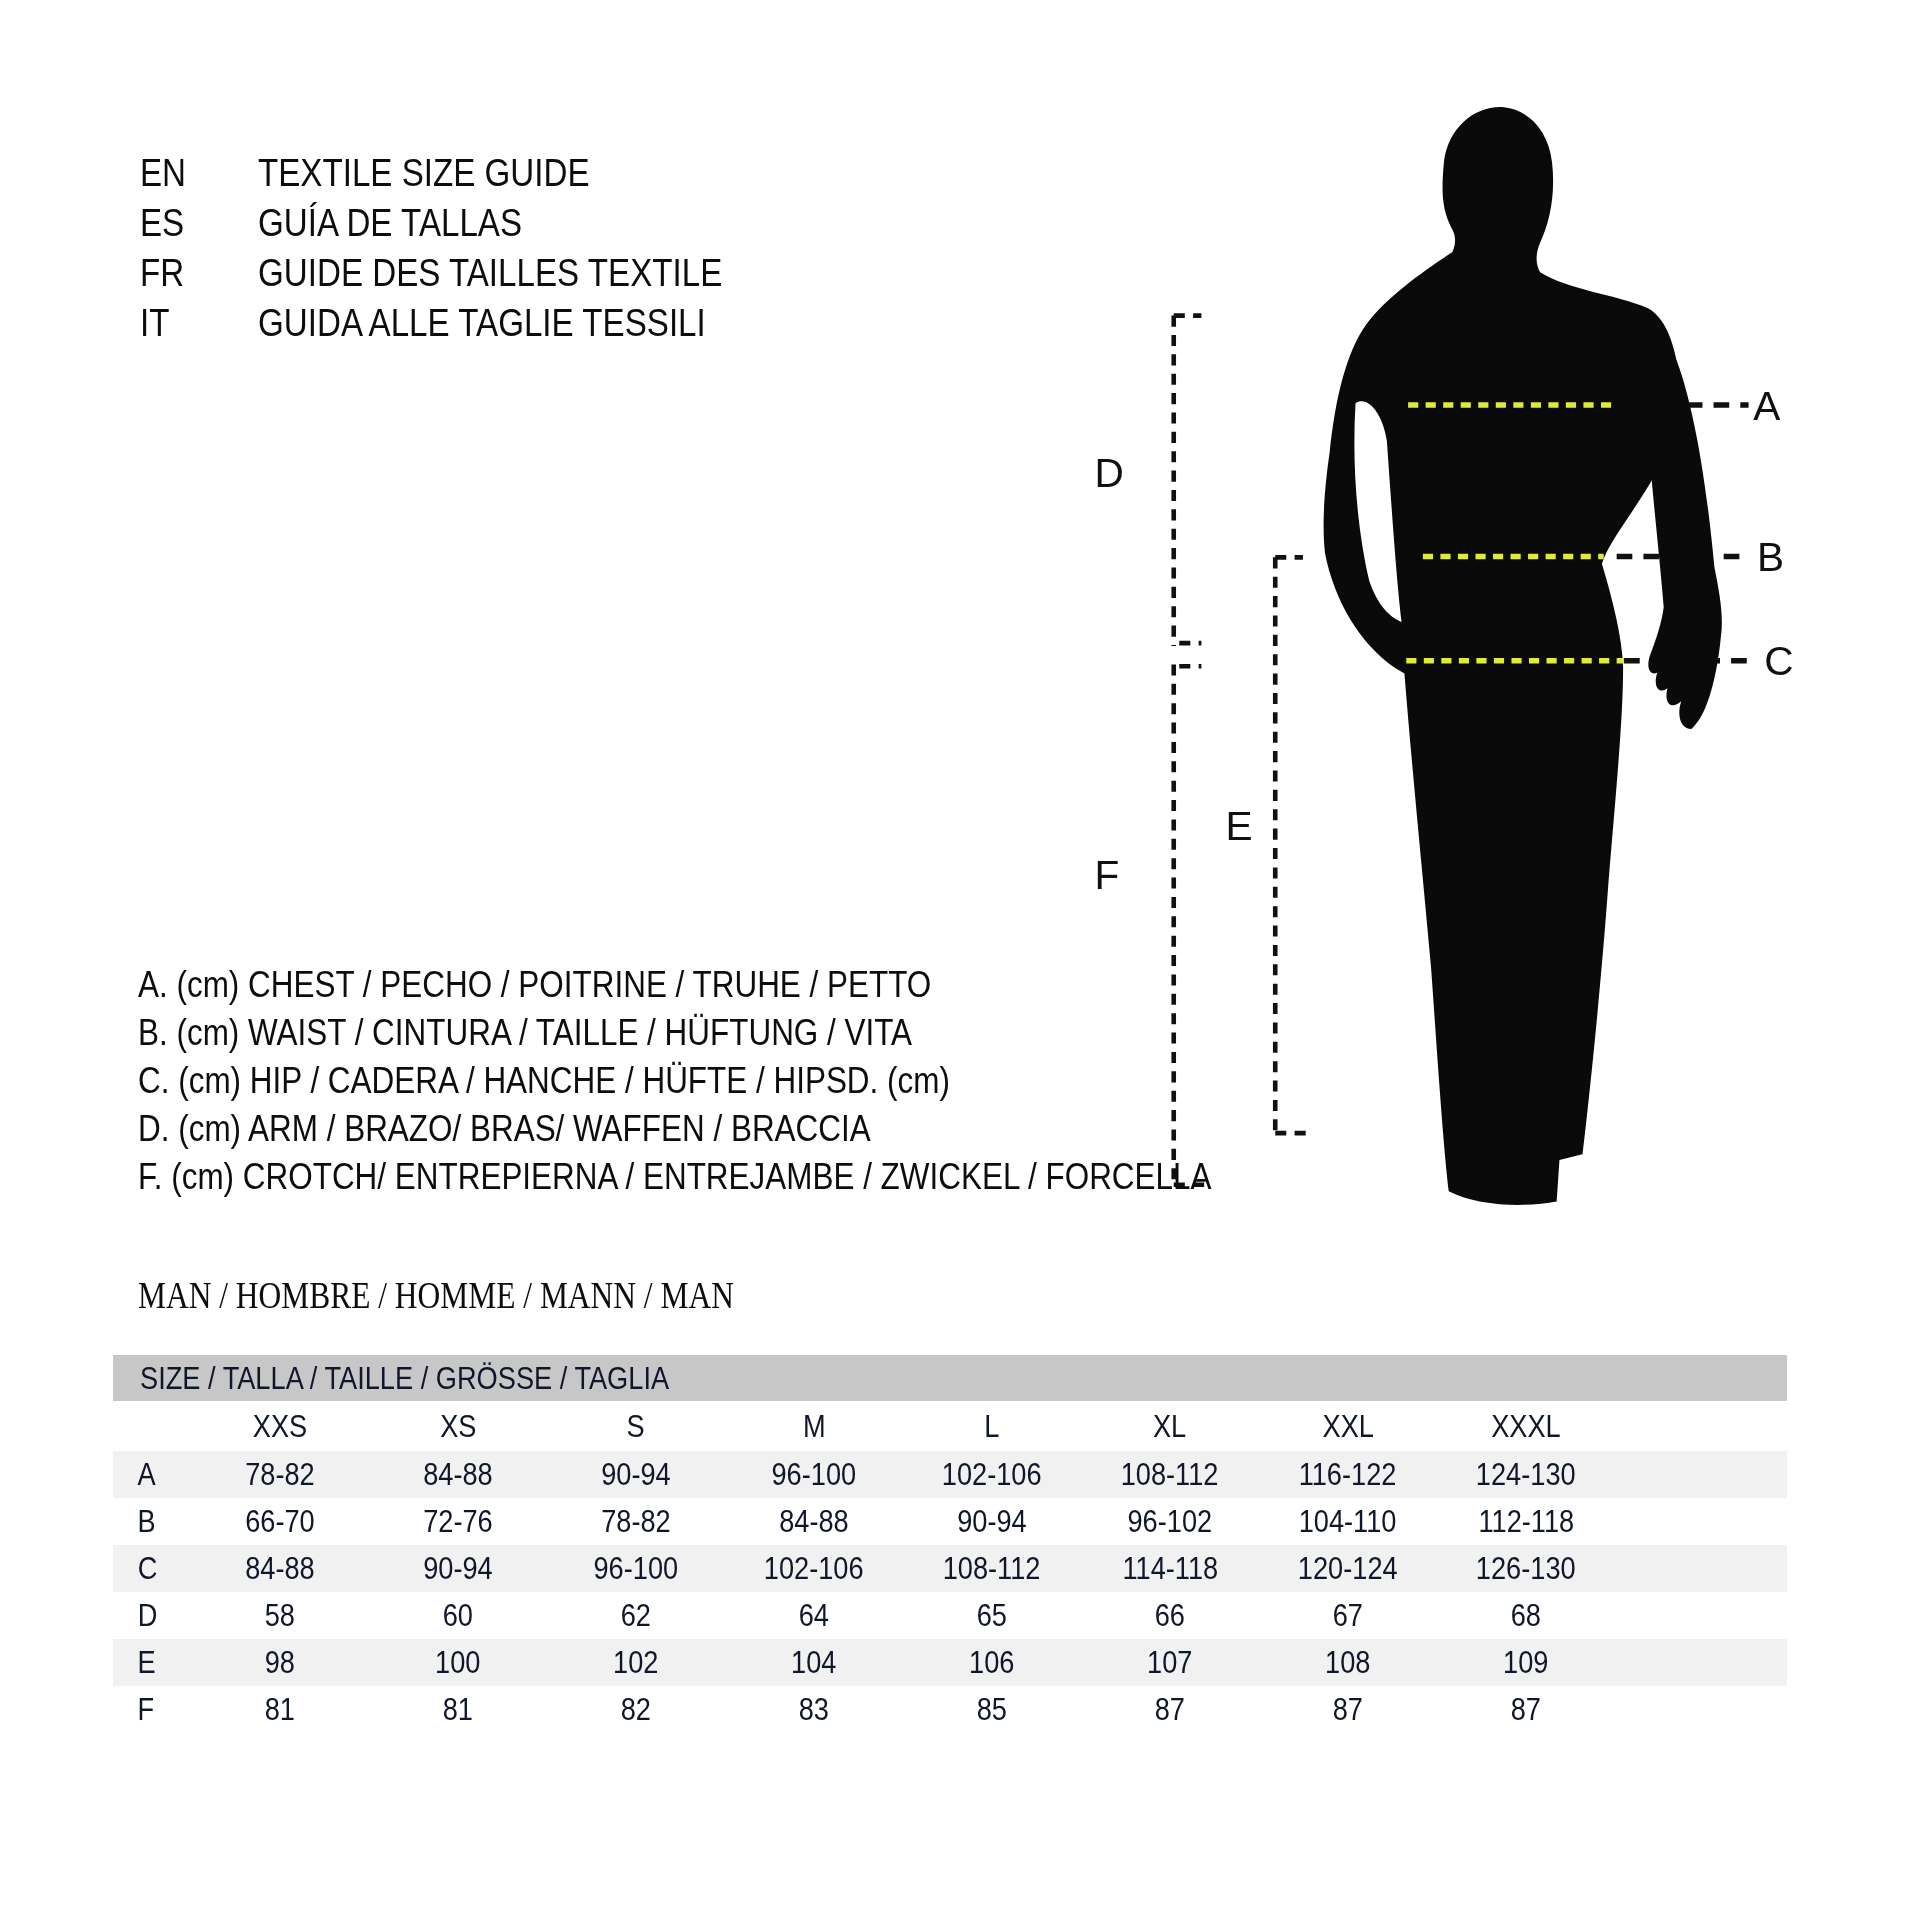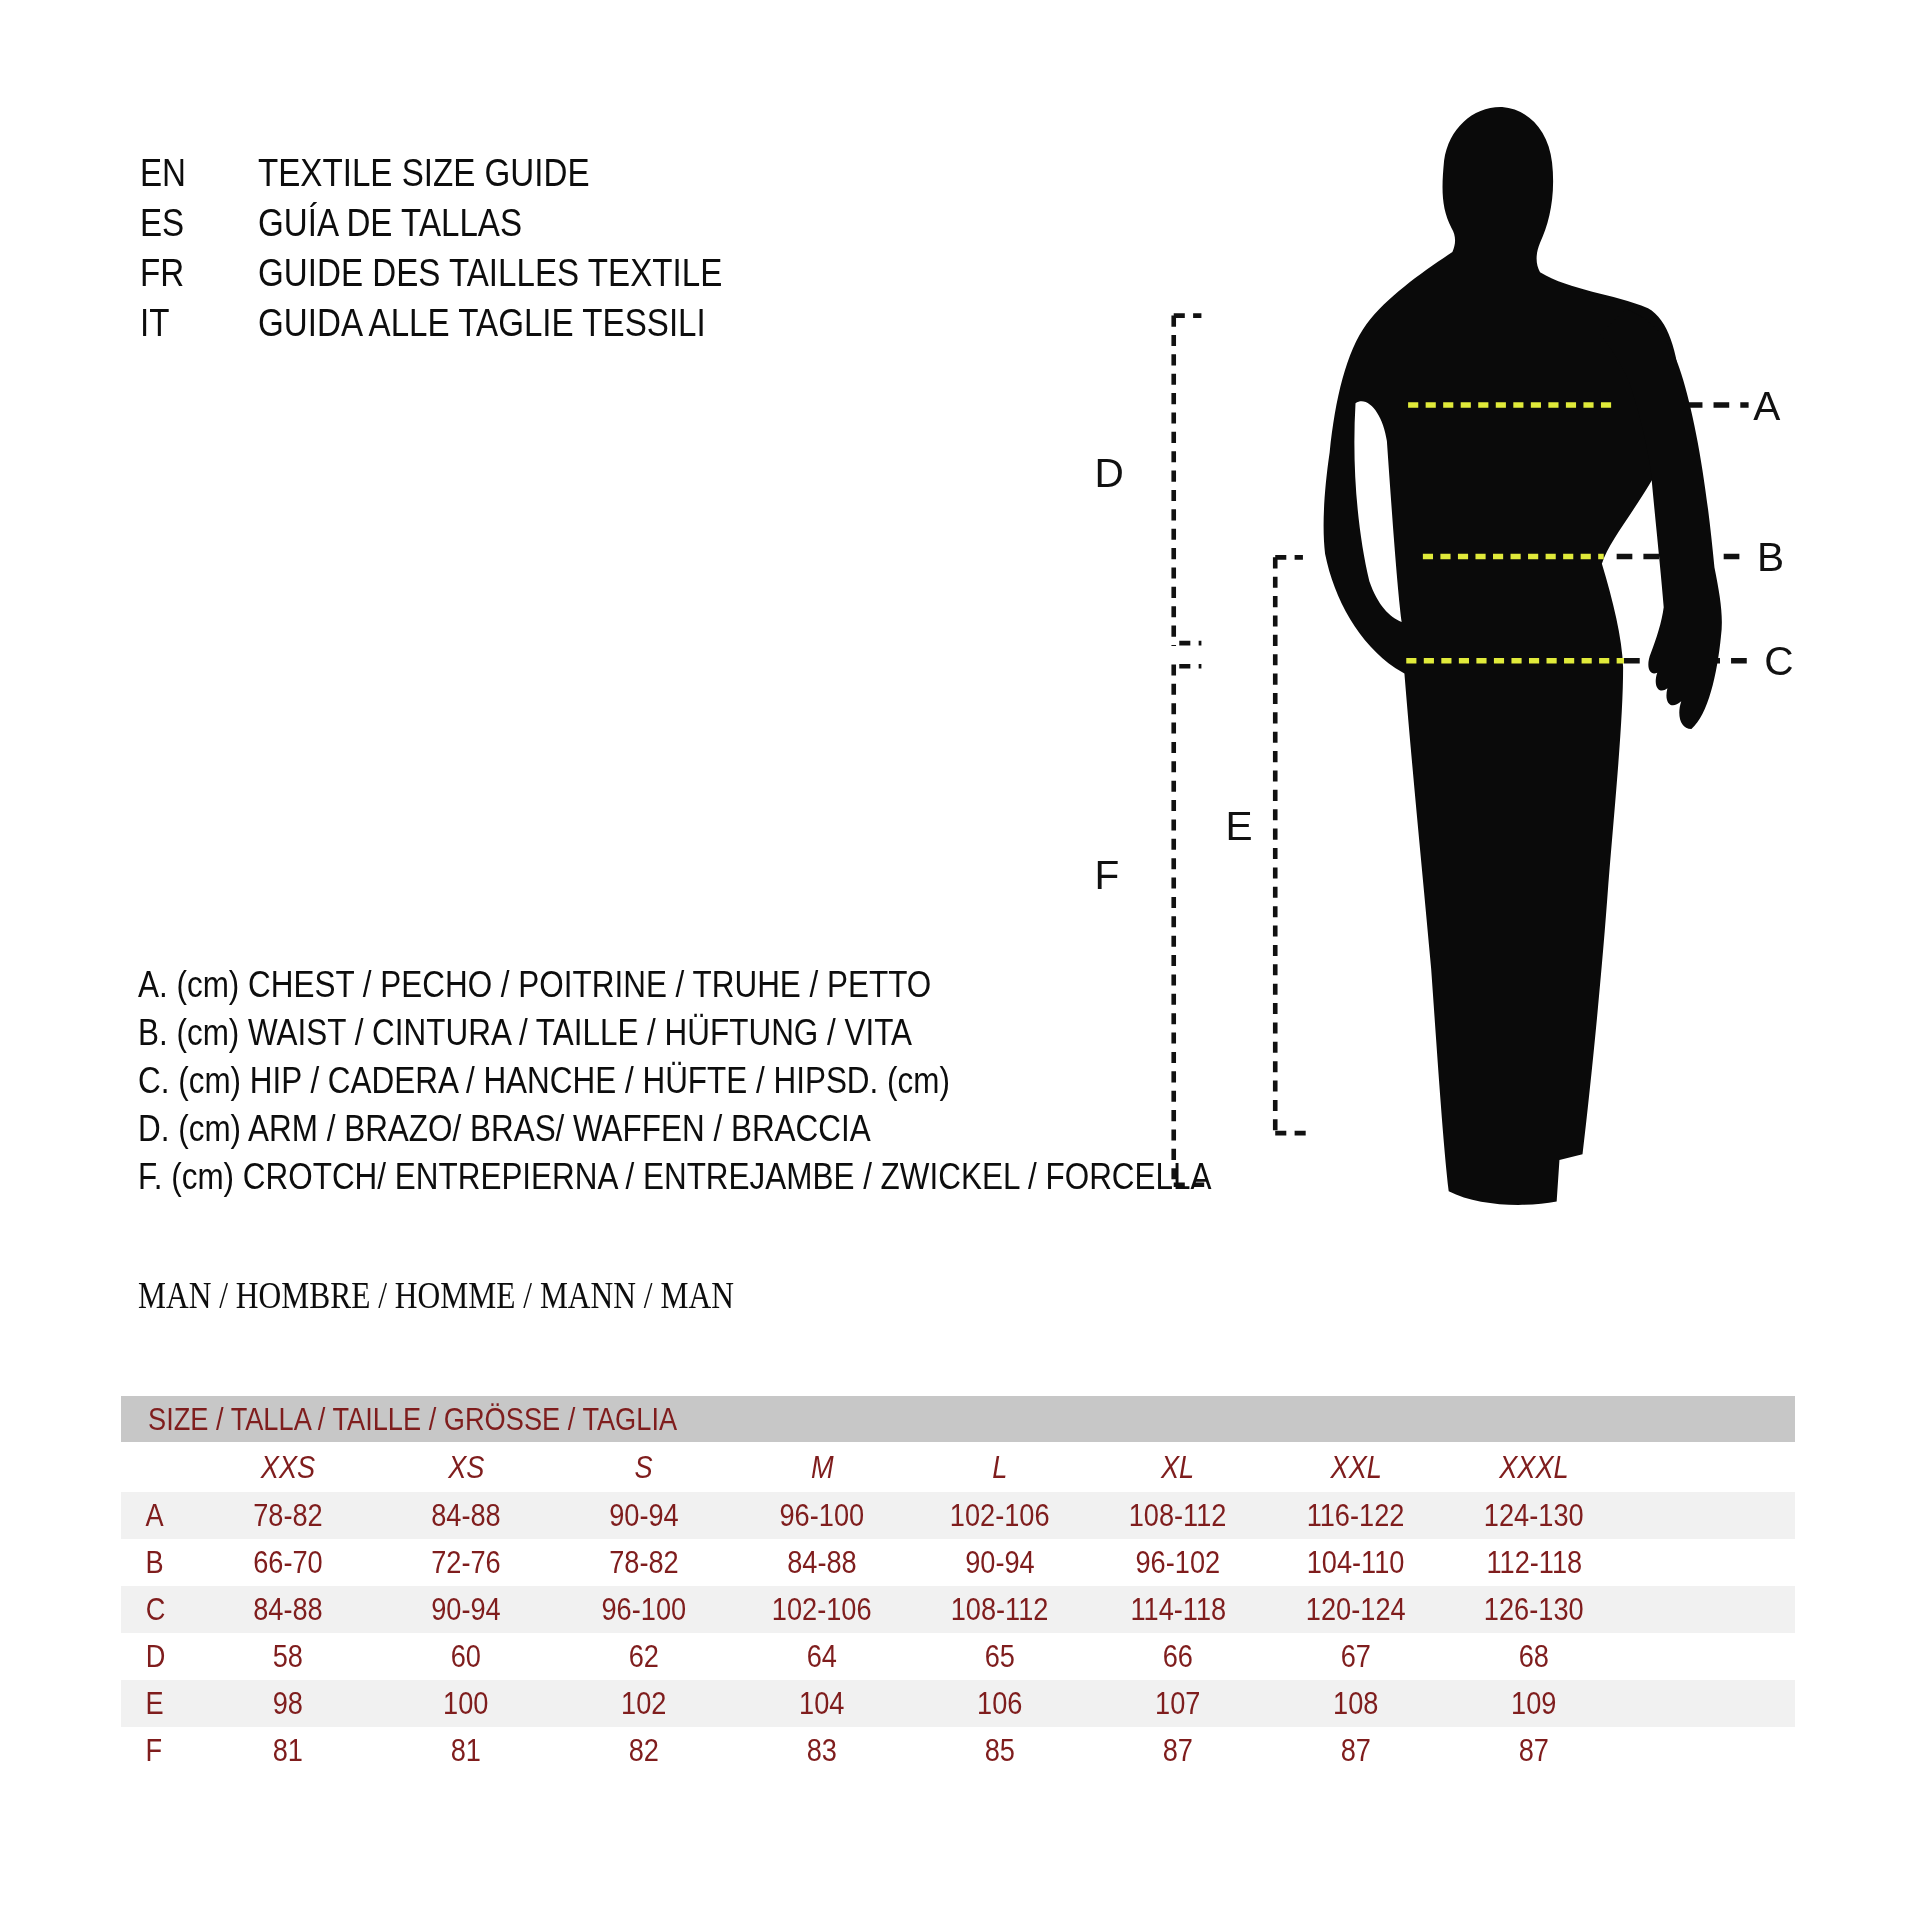--- a/index.html
+++ b/index.html
@@ -19,25 +19,25 @@
   .figure-svg text{font-family:"Liberation Sans",sans-serif;font-size:44px;fill:#111111;}
 
   
   .legend{position:absolute;left:138px;top:961px;}
   .legend-row{display:flex;align-items:center;height:48px;font-size:37px;}
 
   
   .category{position:absolute;left:138px;top:1271px;height:48px;display:flex;align-items:center;font-size:37px;font-family:Liberation Serif, serif;}
 
   
-  .size-table{position:absolute;left:121px;top:1355px;width:1674px;color:#7f1d1d;margin-top:41px;}
+  .size-table{position:absolute;left:113px;top:1355px;width:1674px;color:#0f172a;}
   .banner{height:46px;background:#c7c7c7;display:flex;align-items:center;padding-left:27px;font-size:32px;}
   .trow{display:grid;grid-template-columns:78px repeat(8,178px) 1fr;align-items:center;
         font-size:32px;text-align:center;}
-  .trow.thead{height:50px;font-style:italic;}
+  .trow.thead{height:50px;}
   .trow.data{height:47px;}
   .trow .rlabel{text-align:left;padding-left:23px;}
   .trow.stripe{background:#f1f1f1;}
 </style>
 </head>
 <body>
 
 <div id="canvas">
 
   <section class="langs">

